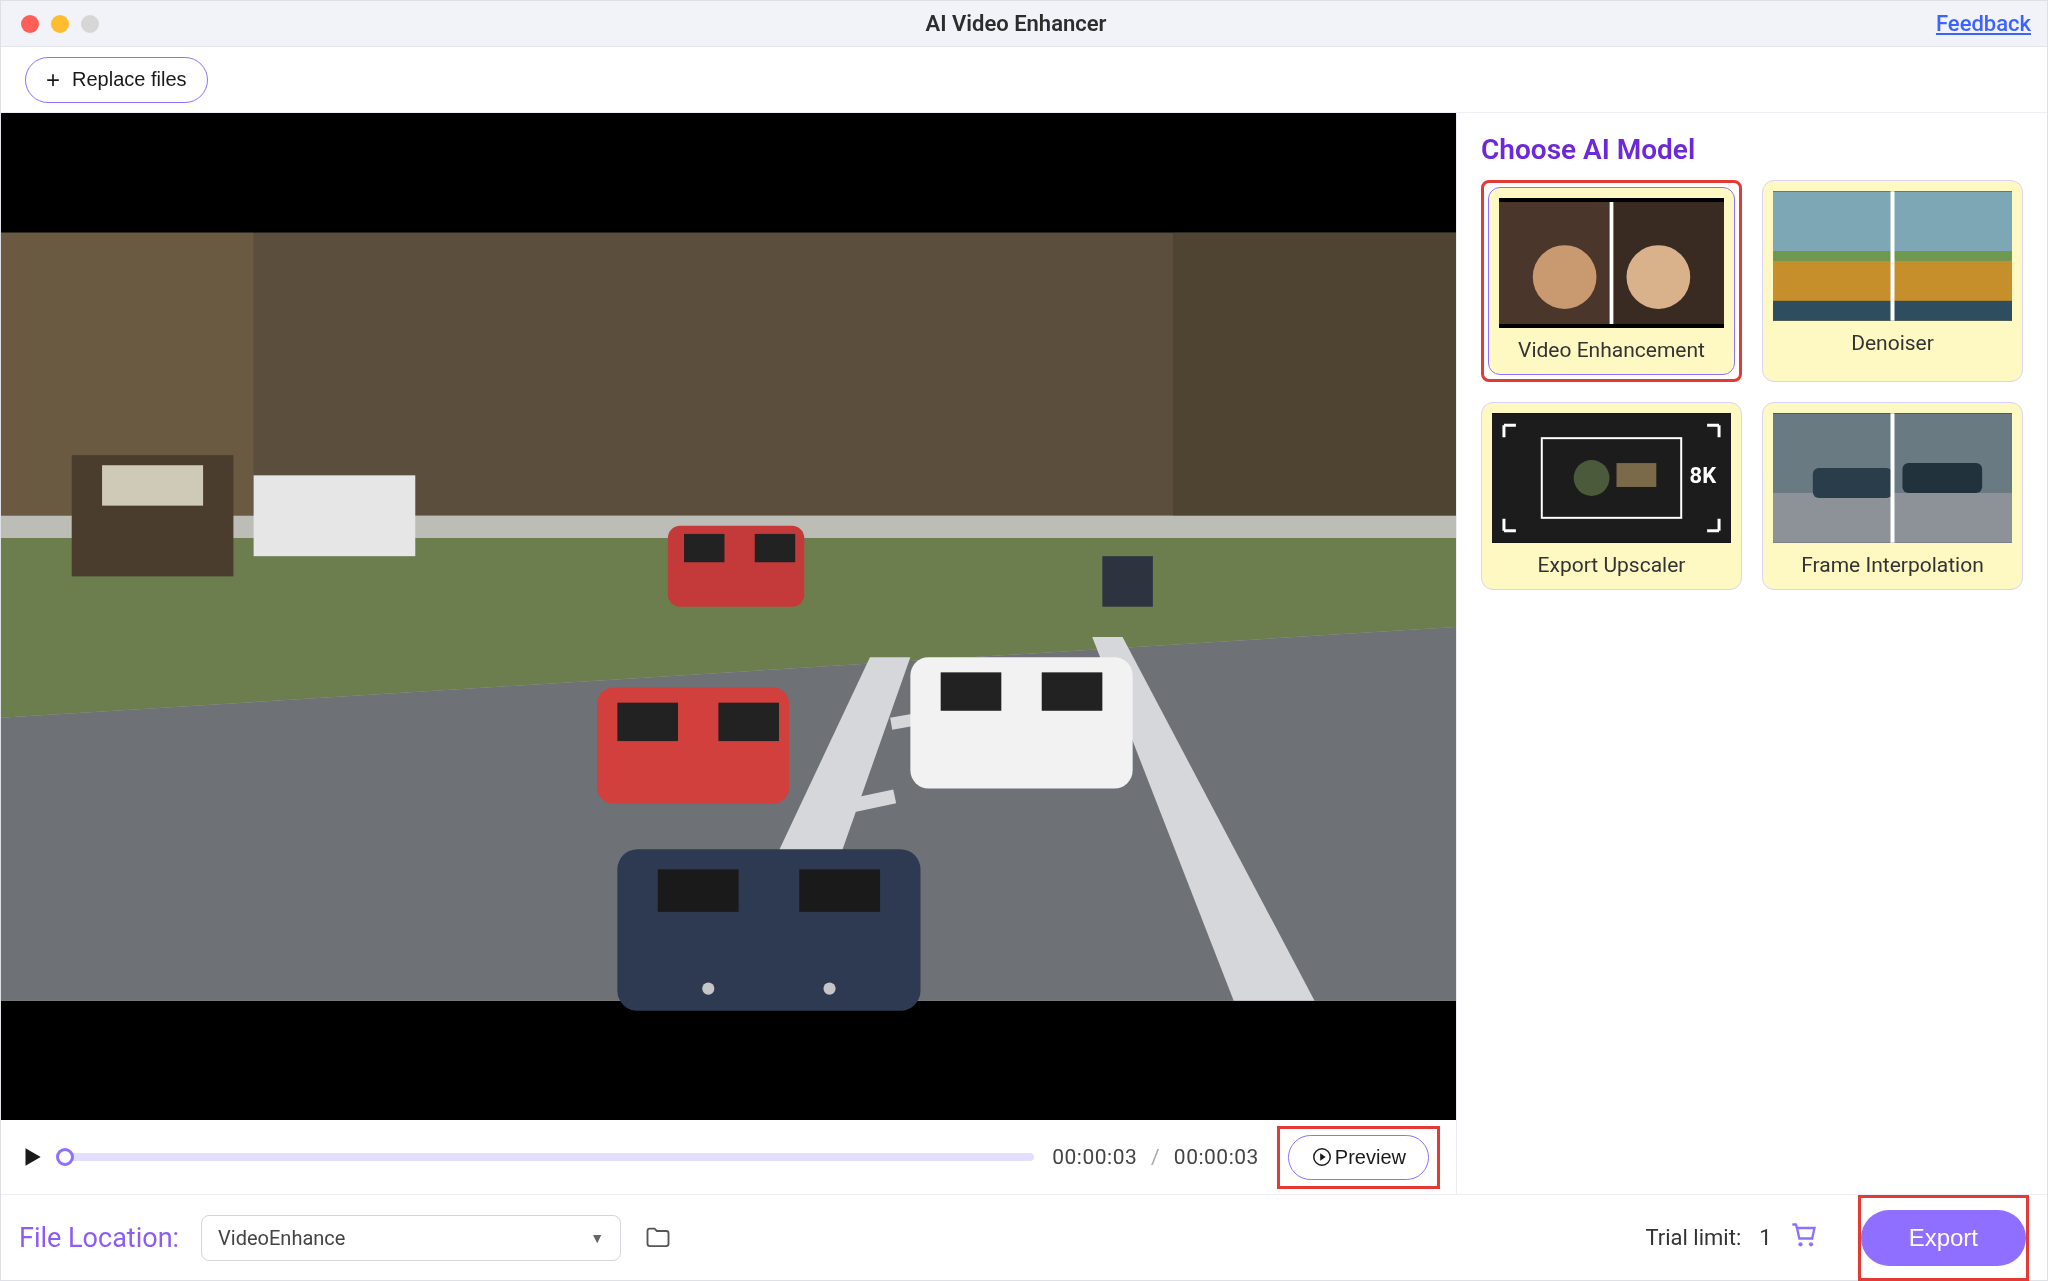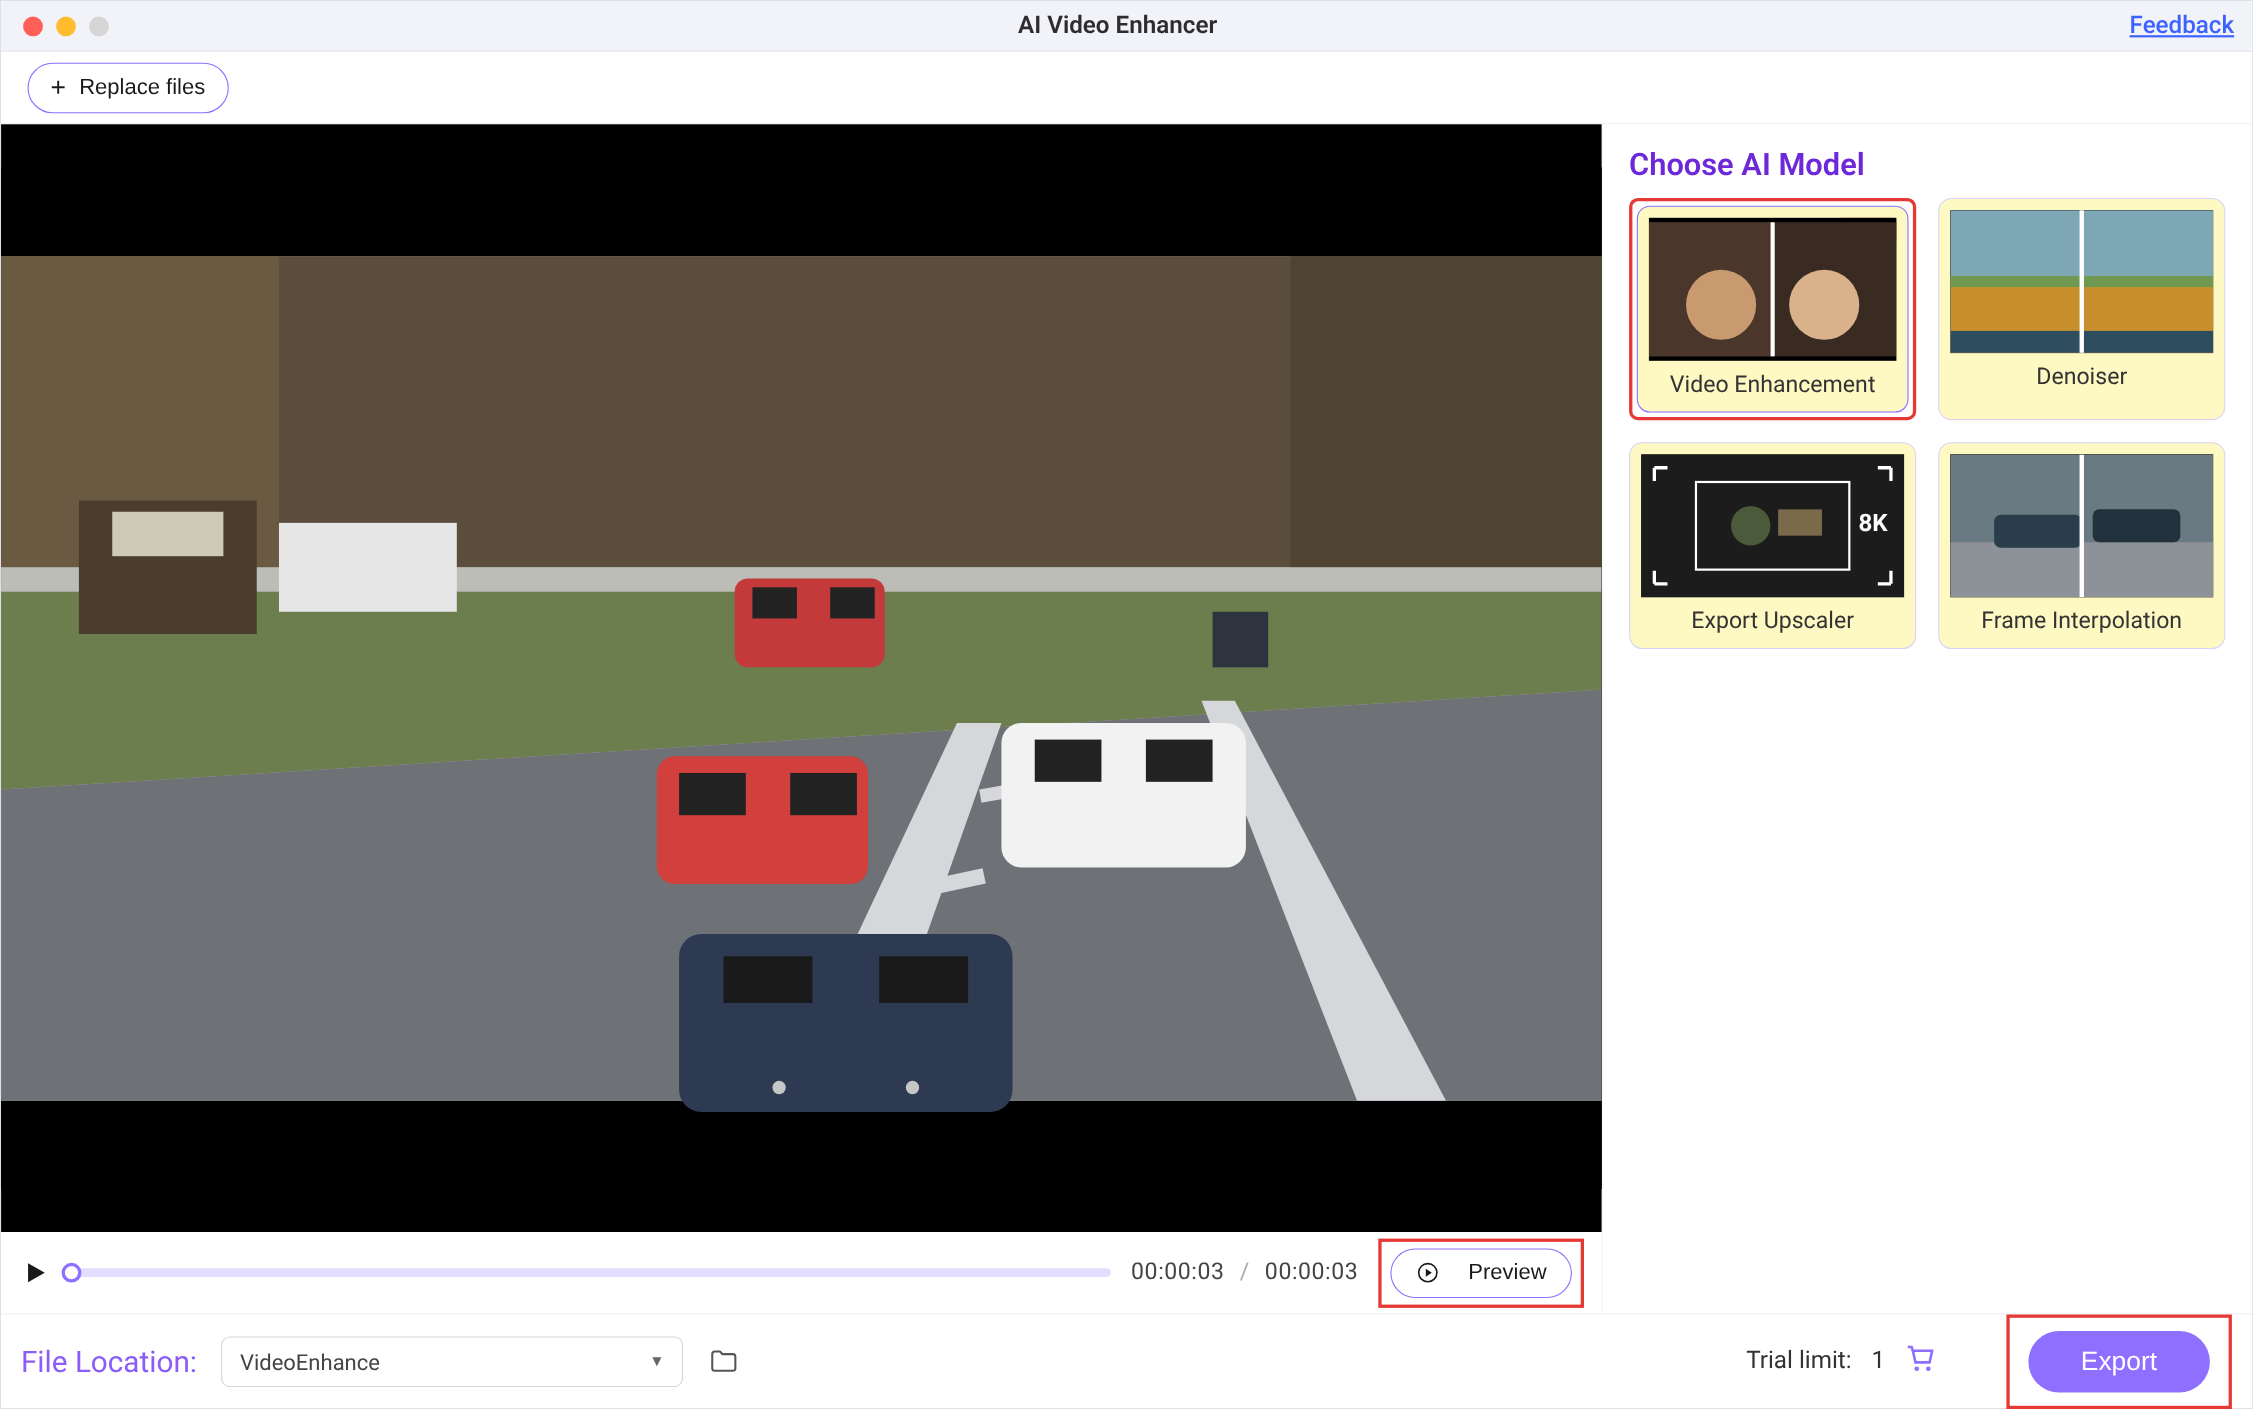--- a/index.html
+++ b/index.html
@@ -150,21 +150,21 @@
   .timecode .sep { color: #aaa; margin: 0 8px; }
   .preview-wrap {
     border: 3px solid #e53935;
     padding: 6px 8px;
     display: inline-flex;
     align-items: center;
   }
   .preview-btn {
     display: inline-flex;
     align-items: center;
-    gap: 26px;
+    gap: 2px;
     border: 1px solid #8f6fff;
     background: #fff;
     color: #1a1a1a;
     padding: 10px 22px;
     border-radius: 26px;
     font-size: 20px;
     cursor: pointer;
   }
   .preview-btn svg { width: 22px; height: 22px; }
 
@@ -271,22 +271,22 @@
   .trial {
     display: inline-flex;
     align-items: center;
     gap: 18px;
     font-size: 22px;
     color: #333;
   }
   .cart-icon svg { width: 28px; height: 28px; color: #8f6fff; }
   .export-wrap {
     border: 3px solid #e53935;
-    padding: 12px 17px;
-    margin-left: 42px;
+    padding: 12px 0;
+    margin-left: 18px;
     display: inline-flex;
     justify-content: flex-end;
   }
   .export-btn {
     background: #8f6fff;
     color: #fff;
     border: none;
     border-radius: 30px;
     padding: 14px 48px;
     font-size: 24px;

